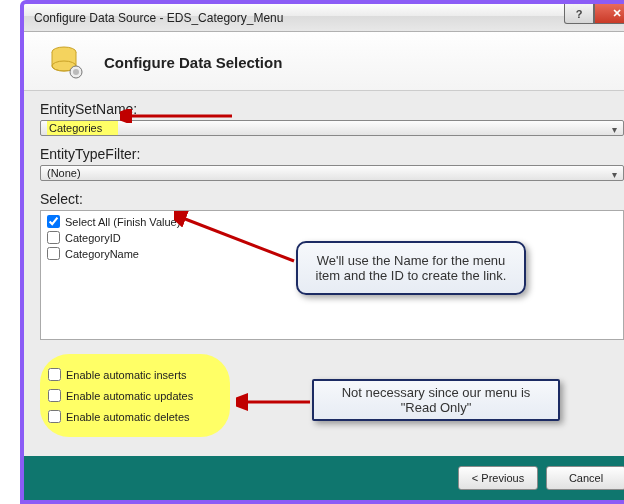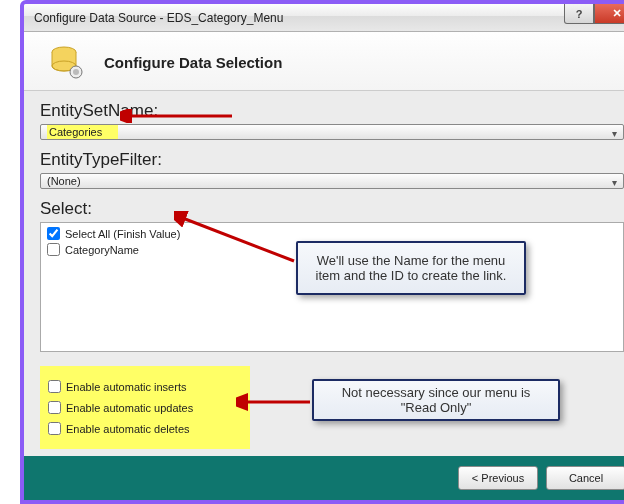--- a/index.html
+++ b/index.html
@@ -7,28 +7,28 @@
 .window { width: 624px; height: 504px; background: #ececec; border: 4px solid #8b5cf6; border-radius: 6px 6px 0 0; position: relative; overflow: hidden; margin-left: 20px; }
 .titlebar { height: 28px; background: linear-gradient(to bottom, #fdfdfd 0%, #ececec 45%, #dcdcdc 46%, #e8e8e8 100%); border-bottom: 1px solid #b0b0b0; display: flex; align-items: center; padding-left: 10px; font-size: 12px; color: #222; position: relative; }
 .titlebar-controls { position: absolute; right: 0; top: 0; display: flex; height: 20px; }
 .tb-btn { width: 30px; height: 20px; border: 1px solid #6a6a6a; border-top: none; display: flex; align-items: center; justify-content: center; font-size: 11px; font-weight: bold; }
 .tb-help { background: linear-gradient(to bottom,#f4f4f4,#d6d6d6); border-radius: 0 0 0 3px; color: #444; }
 .tb-close { background: linear-gradient(to bottom,#e86b5c,#c93a27); color: #fff; border-radius: 0 0 3px 0; width: 46px; }
 .header { display: flex; align-items: center; padding: 12px 18px 10px 24px; background: linear-gradient(to bottom,#fefefe,#f4f4f4); border-bottom: 1px solid #ccc; }
 .header-icon { width: 36px; height: 36px; margin-right: 20px; }
 .header-title { font-size: 15px; font-weight: bold; color: #222; }
 .body { padding: 10px 16px; position: relative; font-size: 12px; color: #222; }
-.label { font-size: 17px; margin-bottom: 3px; }
+.label { font-size: 14px; margin-bottom: 3px; }
 .dropdown { width: 100%; height: 16px; border: 1px solid #888; background: linear-gradient(to bottom,#fdfdfd,#e4e4e4); border-radius: 2px; display: flex; align-items: center; padding: 0 6px; font-size: 11px; position: relative; cursor: default; margin-bottom: 10px; }
 .dropdown::after { content: "▾"; position: absolute; right: 6px; top: 3px; color: #555; font-size: 10px; }
 .highlight-yellow { background: #ffff66 !important; }
 .selectbox { border: 1px solid #aaa; background: #fff; height: 130px; padding: 4px 6px; margin-bottom: 10px; }
 .check-row { display: flex; align-items: center; font-size: 11px; margin-bottom: 3px; }
 .check-row input { margin: 0 5px 0 0; width: 13px; height: 13px; }
-.autoops { background: #ffff66; padding: 6px 4px; width: 210px; margin-top: 14px; }
+.autoops { background: #ffff66; padding: 6px 4px; width: 190px; margin-top: 14px; border-radius: 29px; }
 .autoops .check-row { margin: 8px 4px; }
 .footer { position: absolute; bottom: 0; left: 0; right: 0; height: 44px; background: #0f766e; display: flex; justify-content: flex-end; align-items: center; padding: 0 14px; gap: 8px; }
 .btn { min-width: 80px; height: 24px; border: 1px solid #8a8a8a; border-radius: 3px; background: linear-gradient(to bottom,#fefefe,#e2e2e2); font-size: 11px; color: #222; display: flex; align-items: center; justify-content: center; cursor: default; }
 .btn.disabled { color: #9a9a9a; }
 .btn.primary { border: 1px solid #3c7fb1; box-shadow: 0 0 3px rgba(60,127,177,0.6); }
 .callout { position: absolute; background: linear-gradient(to bottom,#f6f8fb,#e7ecf4); border: 2px solid #1c2b63; border-radius: 2px; padding: 10px 14px; font-size: 13px; color: #333; text-align: center; box-shadow: 3px 3px 6px rgba(0,0,0,0.35); }
 .arrow-svg { position: absolute; pointer-events: none; }
 </style>
 </head>
 <body>
@@ -69,40 +69,44 @@
     </div>
 
     <div class="label">Select:</div>
     <div class="selectbox">
       <div class="check-row">
         <input type="checkbox" checked="" style="">
         <span>Select All (Finish Value)</span>
       </div>
       <div class="check-row">
         <input type="checkbox" style="">
+        <span>CategoryID</span>
+      </div>
+      <div class="check-row">
+        <input type="checkbox" style="">
         <span>CategoryName</span>
       </div>
     </div>
 
     <div class="autoops">
       <div class="check-row">
         <input type="checkbox" style="">
         <span>Enable automatic inserts</span>
       </div>
       <div class="check-row">
         <input type="checkbox" style="">
         <span>Enable automatic updates</span>
       </div>
       <div class="check-row">
         <input type="checkbox" style="">
         <span>Enable automatic deletes</span>
       </div>
     </div>
 
-    <div class="callout" style="top:150px; left:272px; width:230px;">
+    <div class="callout" style="top:150px; left:272px; width:230px;border-radius:10px;">
       <span>We'll use the Name for the menu item and the ID to create the link.</span>
     </div>
     <svg class="arrow-svg" style="top:120px; left:150px;" width="130" height="60">
       <defs>
           <marker id="ah1" markerWidth="10" markerHeight="10" refX="2" refY="3" orient="auto">
             <path d="M0,0 L0,6 L8,3 z" fill="#c00000"></path>
           </marker>
         </defs>
       <line x1="120" y1="50" x2="6" y2="6" stroke="#c00000" stroke-width="3" marker-end="url(#ah1)"></line>
     </svg>

